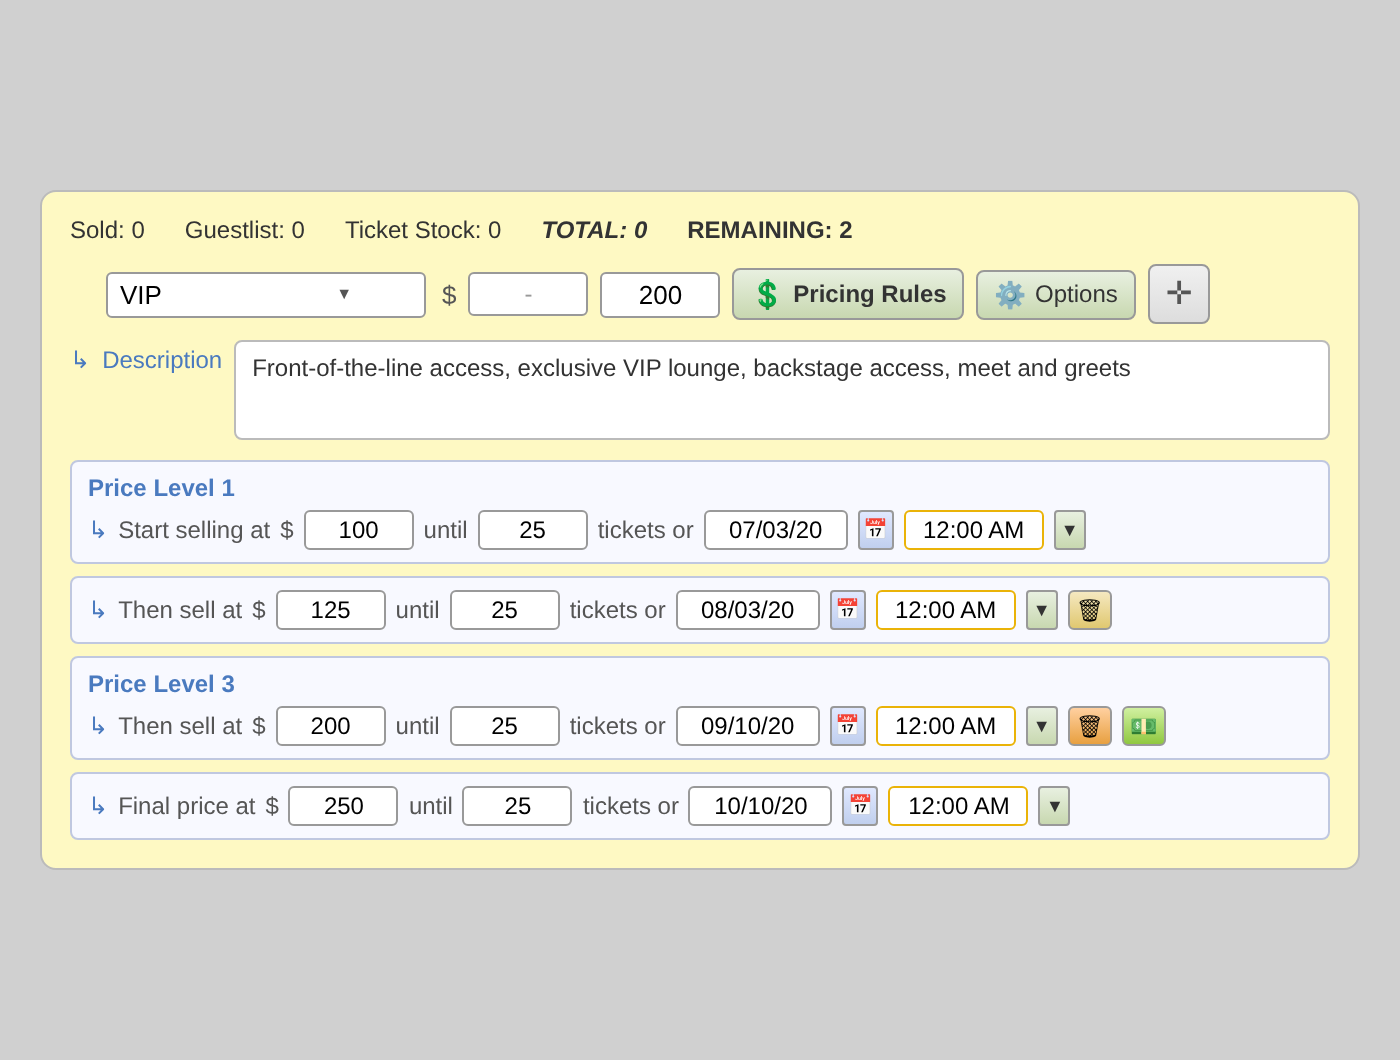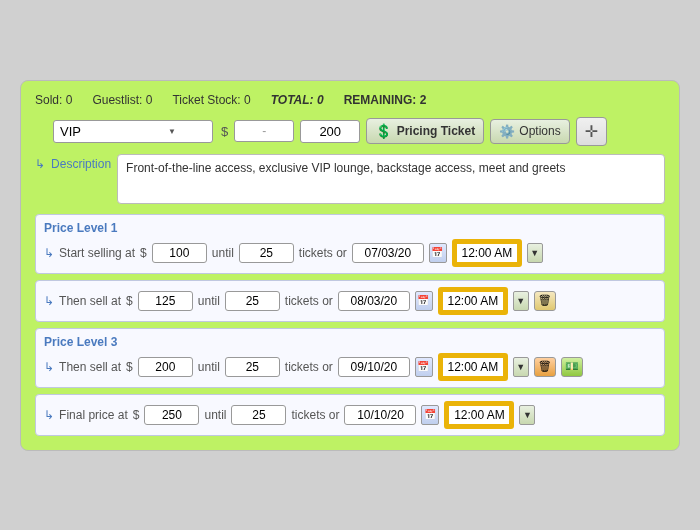--- a/index.html
+++ b/index.html
@@ -7,21 +7,21 @@
       background: #d0d0d0;
       display: flex;
       align-items: center;
       justify-content: center;
       width: 700px;
       height: 530px;
       font-family: Arial, sans-serif;
       font-size: 12px;
     }
     .card {
-      background: #bef264;
+      background: #fef9c3;
       border: 1px solid #bbb;
       border-radius: 8px;
       width: 660px;
       padding: 12px 14px 14px 14px;
     }
     .top-stats {
       display: flex;
       align-items: center;
       gap: 20px;
       margin-bottom: 10px;
@@ -181,21 +181,21 @@
     .date-input {
       border: 1px solid #999;
       border-radius: 3px;
       background: white;
       width: 72px;
       padding: 2px 4px;
       font-size: 12px;
       text-align: center;
     }
     .time-input {
-      border: 5px solid #eab308;
+      border: 1px solid #eab308;
       border-radius: 3px;
       background: white;
       width: 70px;
       padding: 2px 4px;
       font-size: 12px;
       text-align: center;
     }
     .cal-icon {
       display: inline-flex;
       align-items: center;
@@ -289,21 +289,21 @@
           <option>VIP</option>
         </select>
         <span class="select-arrow">▼</span>
       </div>
     </div>
     <span class="dollar-sign">$</span>
     <input class="dash-input" type="text" value="-" style="">
     <input class="price-input" type="text" value="200" style="">
     <button class="btn-pricing-rules">
       <span style="font-size:14px;">💲</span>
-      <span>Pricing Ticket</span>
+      <span>Pricing Rules</span>
     </button>
     <button class="btn-options">
       <span style="font-size:13px;">⚙️</span>
       <span>Options</span>
     </button>
     <button class="btn-move">✛</button>
   </div>
 
   <div class="desc-row">
     <span class="desc-arrow">↳</span>

